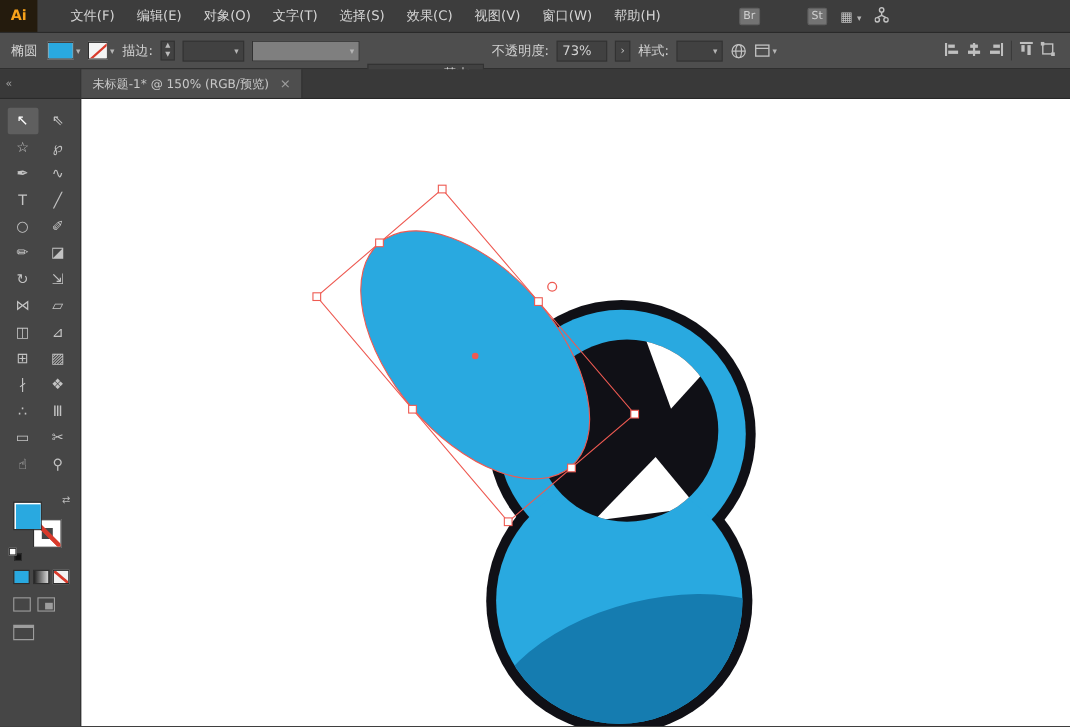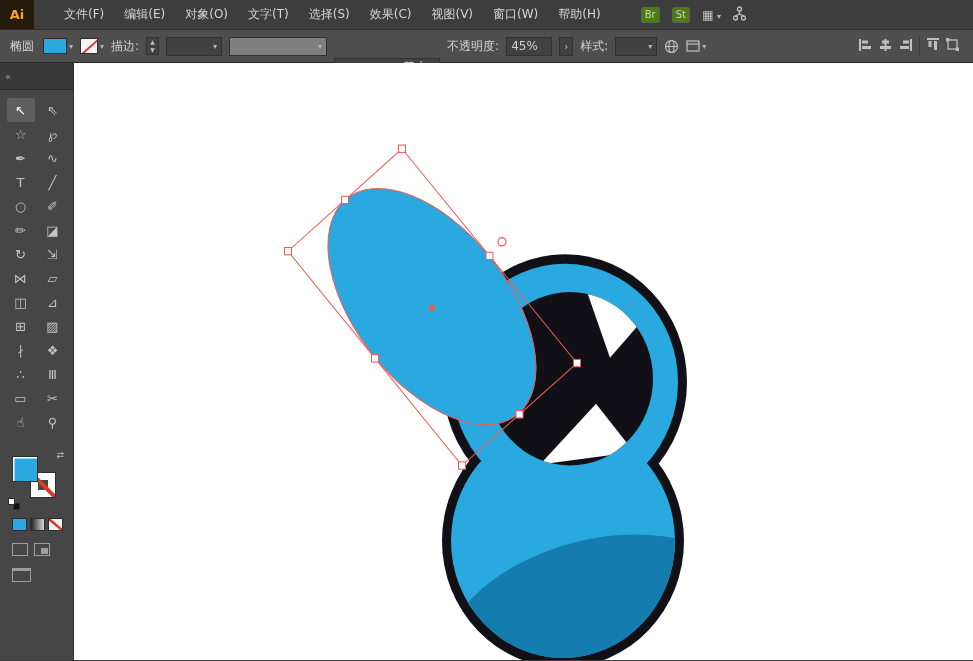--- a/index.html
+++ b/index.html
@@ -5,21 +5,21 @@
   * { margin:0; padding:0; box-sizing:border-box; }
   html,body { width:973px; height:661px; overflow:hidden; }
   body { font-family:"DejaVu Sans","Liberation Sans",sans-serif; background:#3f3f3f; color:#d5d5d5; }
 
   
   .menubar { height:30px; background:#3d3d3d; border-bottom:1px solid #2a2a2a; display:flex; align-items:center; font-size:12px; }
   .logo { width:34px; height:29px; background:#241b0d; color:#f7a21b; font-weight:bold; font-size:13px; display:flex; align-items:center; justify-content:center; }
   .menu-items { display:flex; height:100%;margin-left:20px; }
   .menu-item { padding:0 10px; height:100%; display:flex; align-items:center; cursor:default; }
   .menu-icons { display:flex; align-items:center; gap:12px; margin-left:30px; }
-  .badge { background:#4d7c0f; border:1px solid #5f5f5f; border-radius:2px; color:#cfcfcf; font-size:10px; line-height:14px; padding:0 3px; }
+  .badge { background:#737373; border:1px solid #5f5f5f; border-radius:2px; color:#cfcfcf; font-size:10px; line-height:14px; padding:0 3px;margin-left:31px; }
   .ws-icon { color:#c2c2c2; font-size:12px; }
   .chev { font-size:8px; color:#b5b5b5; }
 
   
   .optionsbar { height:33px; background:#4e4e4e; border-bottom:1px solid #282828; display:flex; align-items:center; gap:7px; padding:0 10px; font-size:12px; color:#d2d2d2; }
   .ob-label { margin-right:2px; }
   .swatch-wrap { display:flex; align-items:center; gap:2px; }
   .swatch-box { border:1px solid #2d2d2d; background:#fff; display:block; }
   .stepper { display:flex; flex-direction:column; justify-content:center; width:13px; height:18px; background:#424242; border:1px solid #333; font-size:6px; color:#bbb; text-align:center; line-height:8px; }
   .select { background:#414141; border:1px solid #323232; height:19px; display:flex; align-items:center; padding:0 4px; gap:4px; }
@@ -157,21 +157,21 @@
     </span>
 
   <span class="select brush">
     <span class="brush-line"></span>
     <span>基本</span>
     <span class="chev">▾</span>
   </span>
 
   <span>不透明度:</span>
   <span class="select w44">
-      <span>45%</span>
+      <span>73%</span>
     </span>
   <span class="panelbtn">›</span>
 
   <span>样式:</span>
   <span class="select w40">
       <span class="chev">▾</span>
     </span>
 
   <span class="ob-icon">
     <svg width="15" height="15" viewBox="0 0 15 15">
@@ -356,20 +356,26 @@
       <div class="mode"></div>
       <div class="mode mode2"></div>
     </div>
 
     <div class="screen-row">
       <div class="screenmode"></div>
     </div>
   </div>
 
   <div class="doc-col">
+    <div class="tabbar">
+      <div class="tab">
+        <span>未标题-1* @ 150% (RGB/预览)</span>
+        <span class="tab-close">×</span>
+      </div>
+    </div>
 
     <div class="canvas">
       <svg class="art" viewBox="0 0 899 571" preserveAspectRatio="none">
         <defs>
           <clipPath id="bowlClip">
               <circle cx="489" cy="457" r="112"></circle>
             </clipPath>
           <clipPath id="openClip">
               <circle cx="496" cy="302" r="83"></circle>
             </clipPath>

